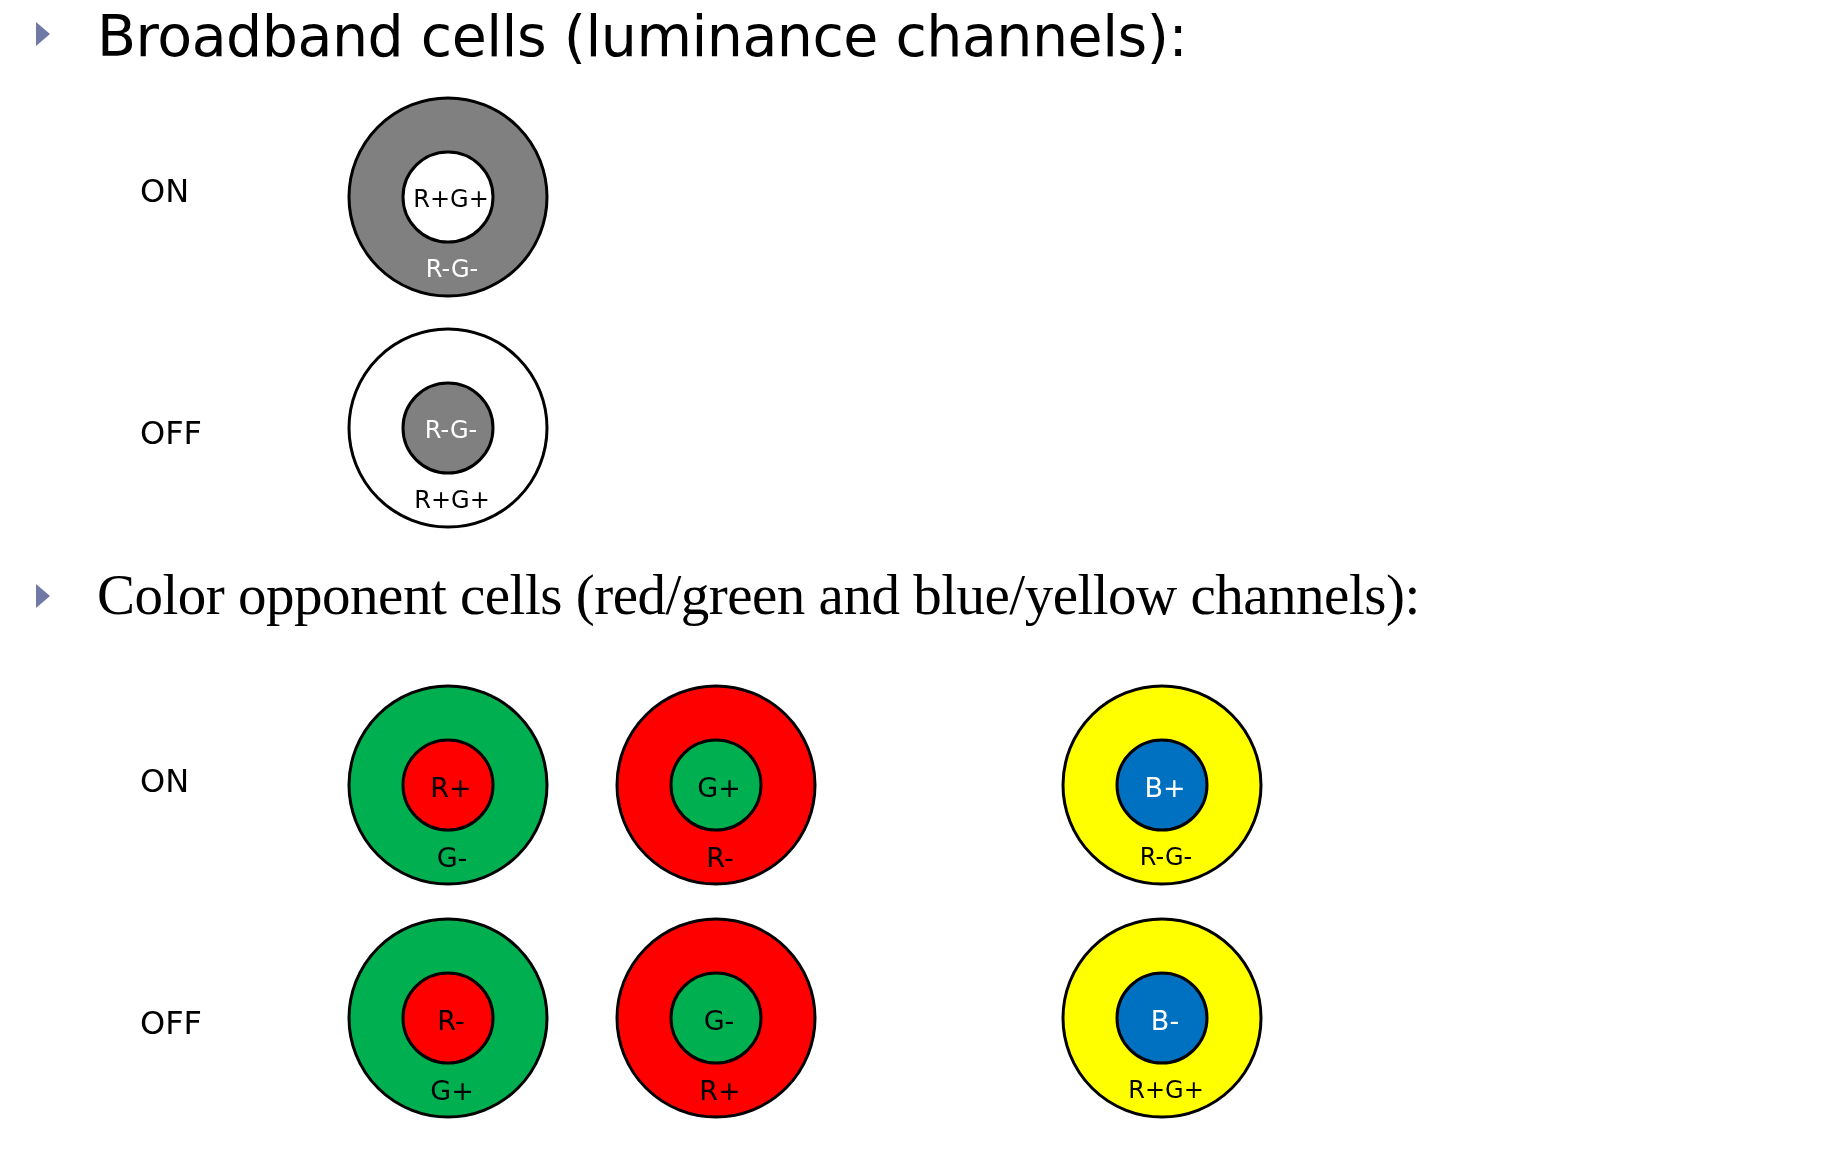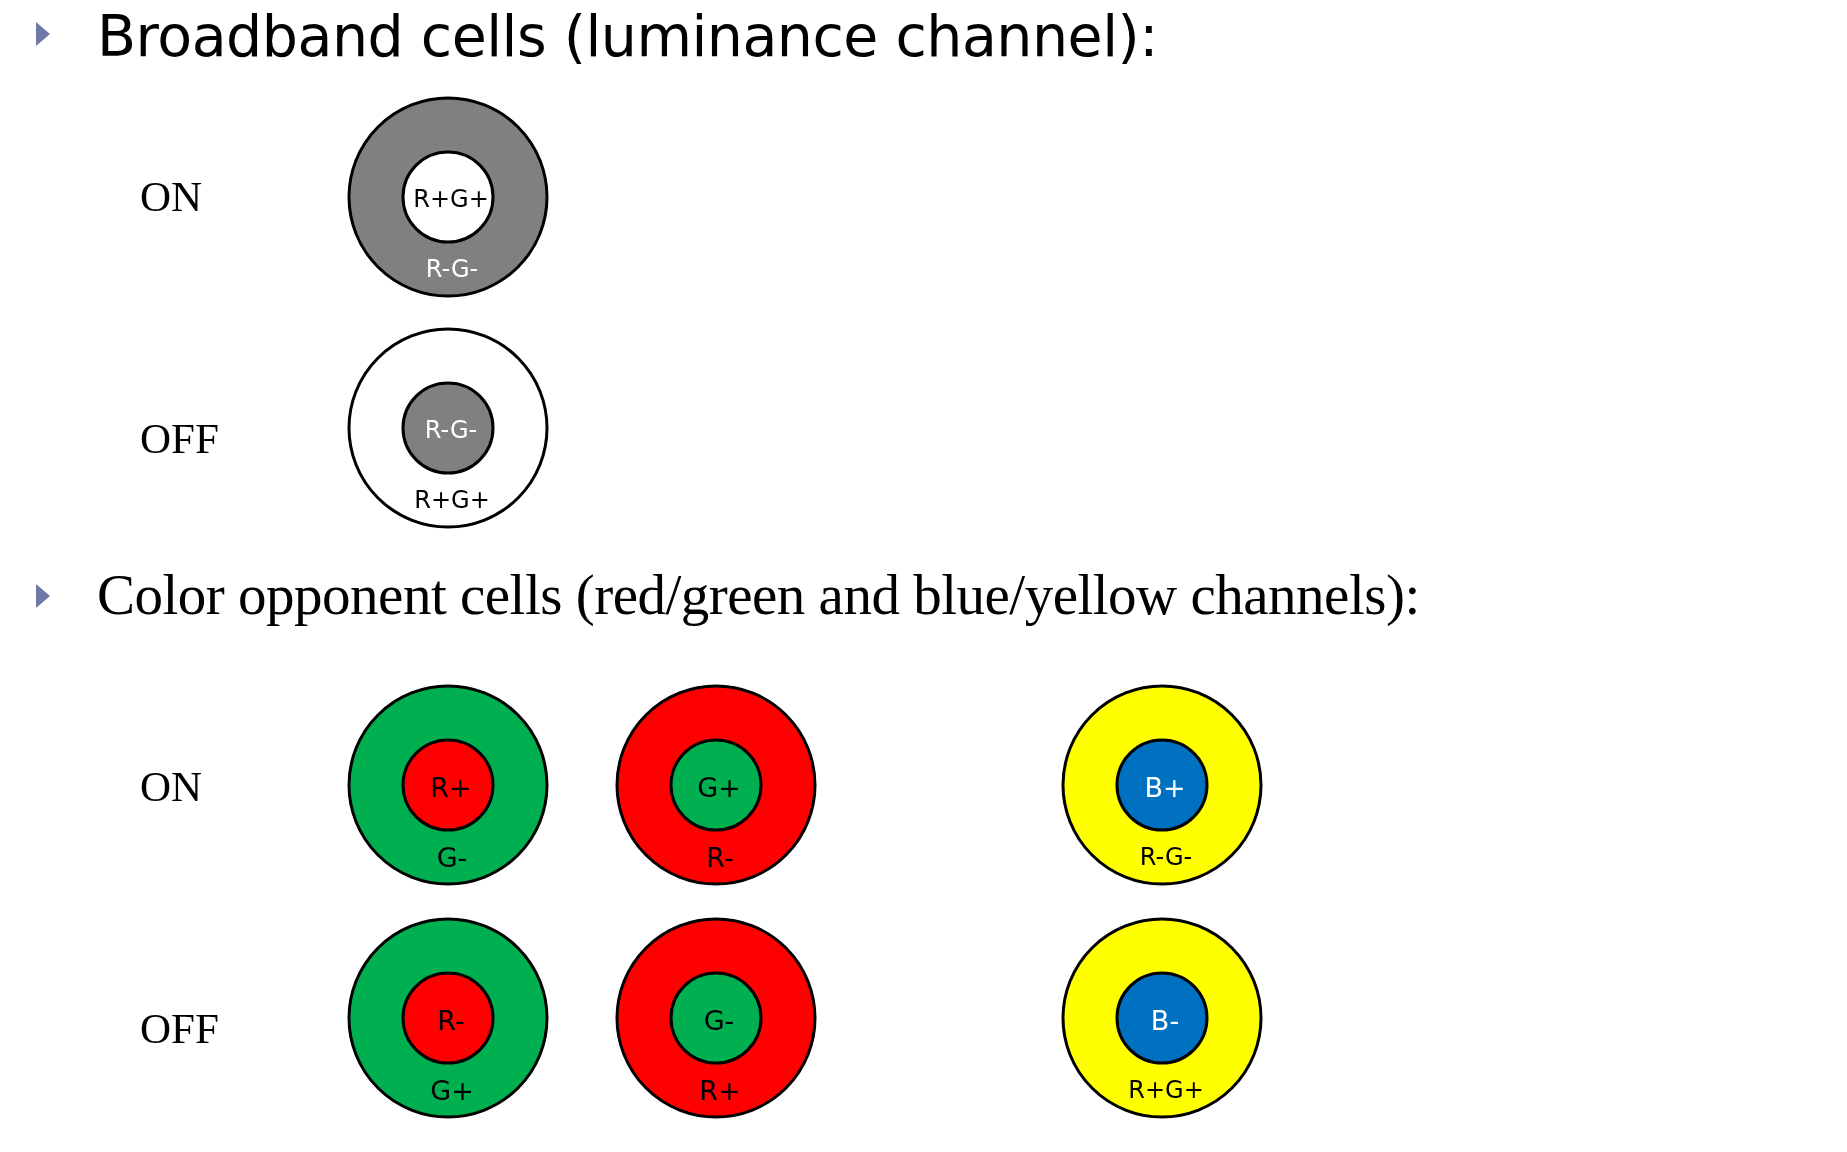--- a/index.html
+++ b/index.html
@@ -3,29 +3,29 @@
 <meta charset="utf-8">
 <style>
   html, body { margin:0; padding:0; background:#ffffff; }
   body { width:1847px; height:1152px; position:relative; overflow:hidden;
          font-family:"DejaVu Sans", sans-serif; color:#000; }
   .bullet { position:absolute; width:0; height:0;
             border-top:12px solid transparent; border-bottom:12px solid transparent;
             border-left:14px solid #7078a6; }
   .heading { position:absolute; font-size:57px; line-height:1; white-space:nowrap;
              letter-spacing:-0.5px; }
-  .rowlabel { position:absolute; font-size:43px; line-height:1;font-family:Liberation Serif, serif; }
+  .rowlabel { position:absolute; font-size:32px; line-height:1; }
   svg#diagram { position:absolute; left:0; top:0; }
   .celltext { font-family:"DejaVu Sans", sans-serif; text-anchor:middle; dominant-baseline:central; }
 </style>
 </head>
 <body>
 
 <div class="bullet" style="left:36px; top:22px;"></div>
-<div class="heading" style="left:97px; top:8px;">Broadband cells (luminance channel):</div>
+<div class="heading" style="left:97px; top:8px;">Broadband cells (luminance channels):</div>
 
 <div class="rowlabel" style="left:140px; top:175px;">ON</div>
 <div class="rowlabel" style="left:140px; top:417px;">OFF</div>
 
 <div class="bullet" style="left:36px; top:584px;"></div>
 <div class="heading" style="left:97px; top:566px;font-family:Liberation Serif, serif;">Color opponent cells (red/green and blue/yellow channels):</div>
 
 <div class="rowlabel" style="left:140px; top:765px;">ON</div>
 <div class="rowlabel" style="left:140px; top:1007px;">OFF</div>
 

